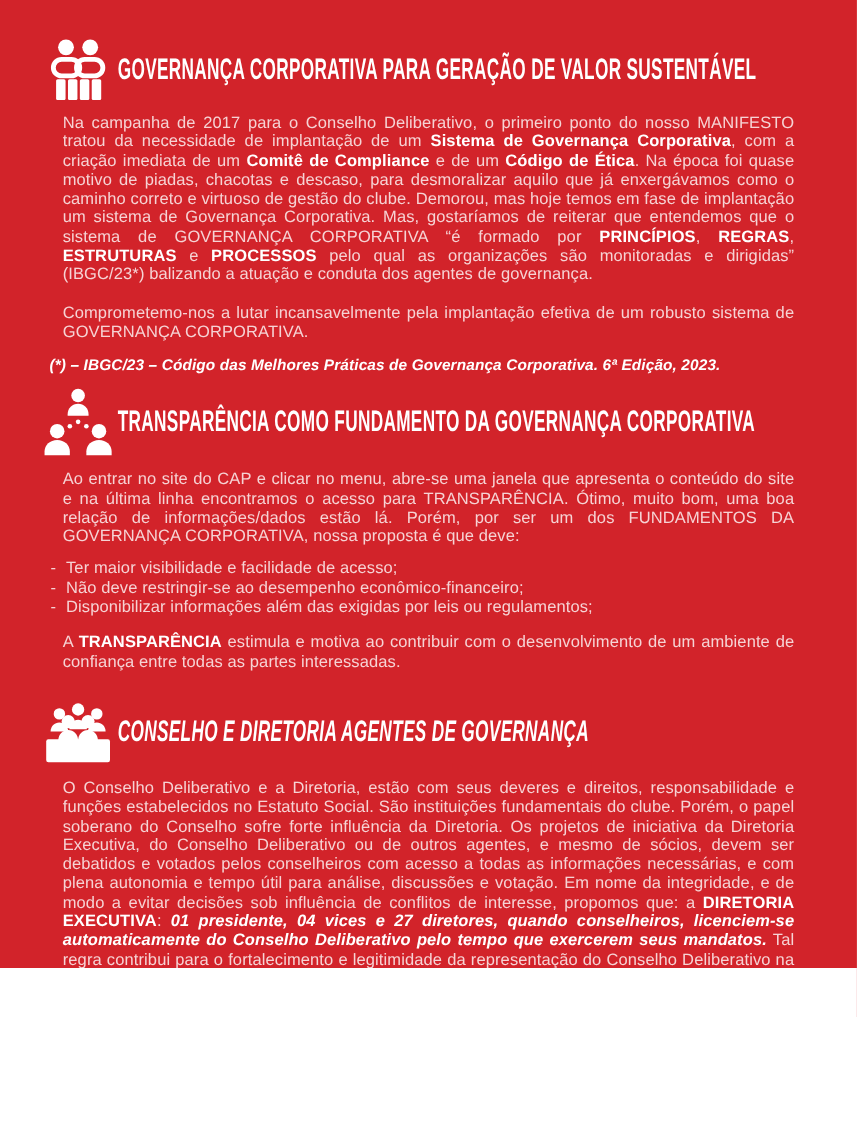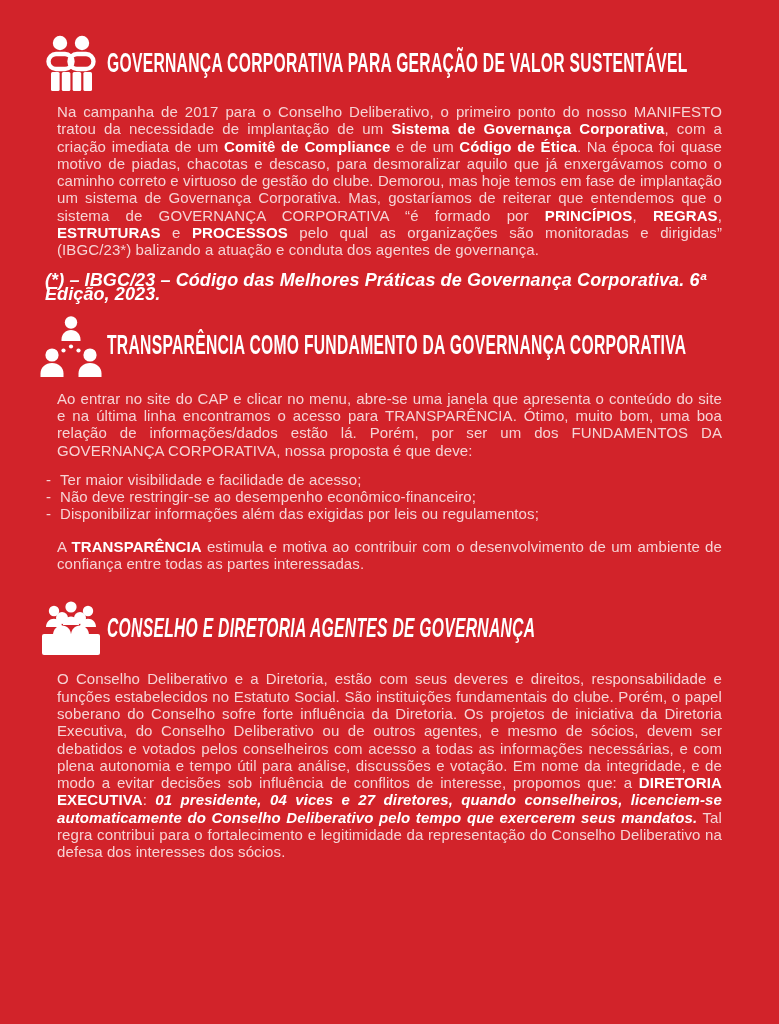--- a/index.html
+++ b/index.html
@@ -1,19 +1,19 @@
 <!DOCTYPE html>
 <html lang="pt-BR"><head>
 <meta charset="utf-8">
 <style>
   html, body { margin: 0; padding: 0; }
   .page {
     position: relative;
     width: 779px;
-    height: 1024px;
+    height: 880px;
     box-sizing: border-box;
     background: #D2232A;
     padding: 35px 45px 0 45px;
     overflow: hidden;
     font-family: "Liberation Sans", sans-serif;
   }
   .sec-header { display: flex; align-items: center; }
   .sec-icon {
     flex: 0 0 64px;
     width: 64px;
@@ -42,21 +42,21 @@
     color: rgba(255,255,255,0.80);
     font-size: 15px;
     line-height: 17.3px;
     text-align: justify;
     letter-spacing: 0.1px;
   }
   .para { margin: 12px; }
   .para + .para { margin-top: 17px; }
   .footnote {
     margin: 14px 0 0 0;
-    font-size: 18px;
+    font-size: 14px;
     line-height: 14px;
     font-weight: 700;
     font-style: italic;
     color: rgba(255,255,255,0.92);
     text-align: left;
   }
   .seg-r { font-weight: 400; }
   .seg-b { font-weight: 700; color: #FFFFFF; }
   .seg-bi { font-weight: 700; font-style: italic; color: #FFFFFF; }
   .bullet-list { list-style: none; margin: 0; padding: 0; }
@@ -86,20 +86,21 @@
           <rect x="11" y="37" width="8.6" height="19" rx="1.5"></rect>
           <rect x="21.8" y="37" width="8.6" height="19" rx="1.5"></rect>
           <rect x="32.6" y="37" width="8.6" height="19" rx="1.5"></rect>
           <rect x="43.4" y="37" width="8.6" height="19" rx="1.5"></rect>
         </svg>
       </span>
       <h2 class="sec-title"><span class="condense">GOVERNANÇA CORPORATIVA PARA GERAÇÃO DE VALOR SUSTENTÁVEL</span></h2>
     </header>
     <div class="sec-body">
         <p class="para"><span class="seg-r">Na campanha de 2017 para o Conselho Deliberativo, o primeiro ponto do nosso MANIFESTO tratou da necessidade de implantação de um </span><span class="seg-b">Sistema de Governança Corporativa</span><span class="seg-r">, com a criação imediata de um </span><span class="seg-b">Comitê de Compliance</span><span class="seg-r"> e de um </span><span class="seg-b">Código de Ética</span><span class="seg-r">. Na época foi quase motivo de piadas, chacotas e descaso, para desmoralizar aquilo que já enxergávamos como o caminho correto e virtuoso de gestão do clube. Demorou, mas hoje temos em fase de implantação um sistema de Governança Corporativa. Mas, gostaríamos de reiterar que entendemos que o sistema de GOVERNANÇA CORPORATIVA “é formado por </span><span class="seg-b">PRINCÍPIOS</span><span class="seg-r">, </span><span class="seg-b">REGRAS</span><span class="seg-r">, </span><span class="seg-b">ESTRUTURAS</span><span class="seg-r"> e </span><span class="seg-b">PROCESSOS</span><span class="seg-r"> pelo qual as organizações são monitoradas e dirigidas” (IBGC/23*) balizando a atuação e conduta dos agentes de governança.</span></p>
+        <p class="para"><span class="seg-r">Comprometemo-nos a lutar incansavelmente pela implantação efetiva de um robusto sistema de GOVERNANÇA CORPORATIVA.</span></p>
         <p class="footnote"><span class="seg-bi">(*) – IBGC/23 – Código das Melhores Práticas de Governança Corporativa. 6ª Edição, 2023.</span></p>
       </div>
   </section>
 
   <section class="section-2">
     <header class="sec-header">
       <span class="sec-icon">
         <svg width="64" height="62" viewBox="0 0 64 62" fill="#FFFFFF" xmlns="http://www.w3.org/2000/svg">
           <circle cx="32" cy="7.5" r="6.2"></circle>
           <path d="M22.5 26 v-1.5 c0,-5.5 4.2,-9.5 9.5,-9.5 s9.5 4 9.5 9.5 V26 z"></path>

